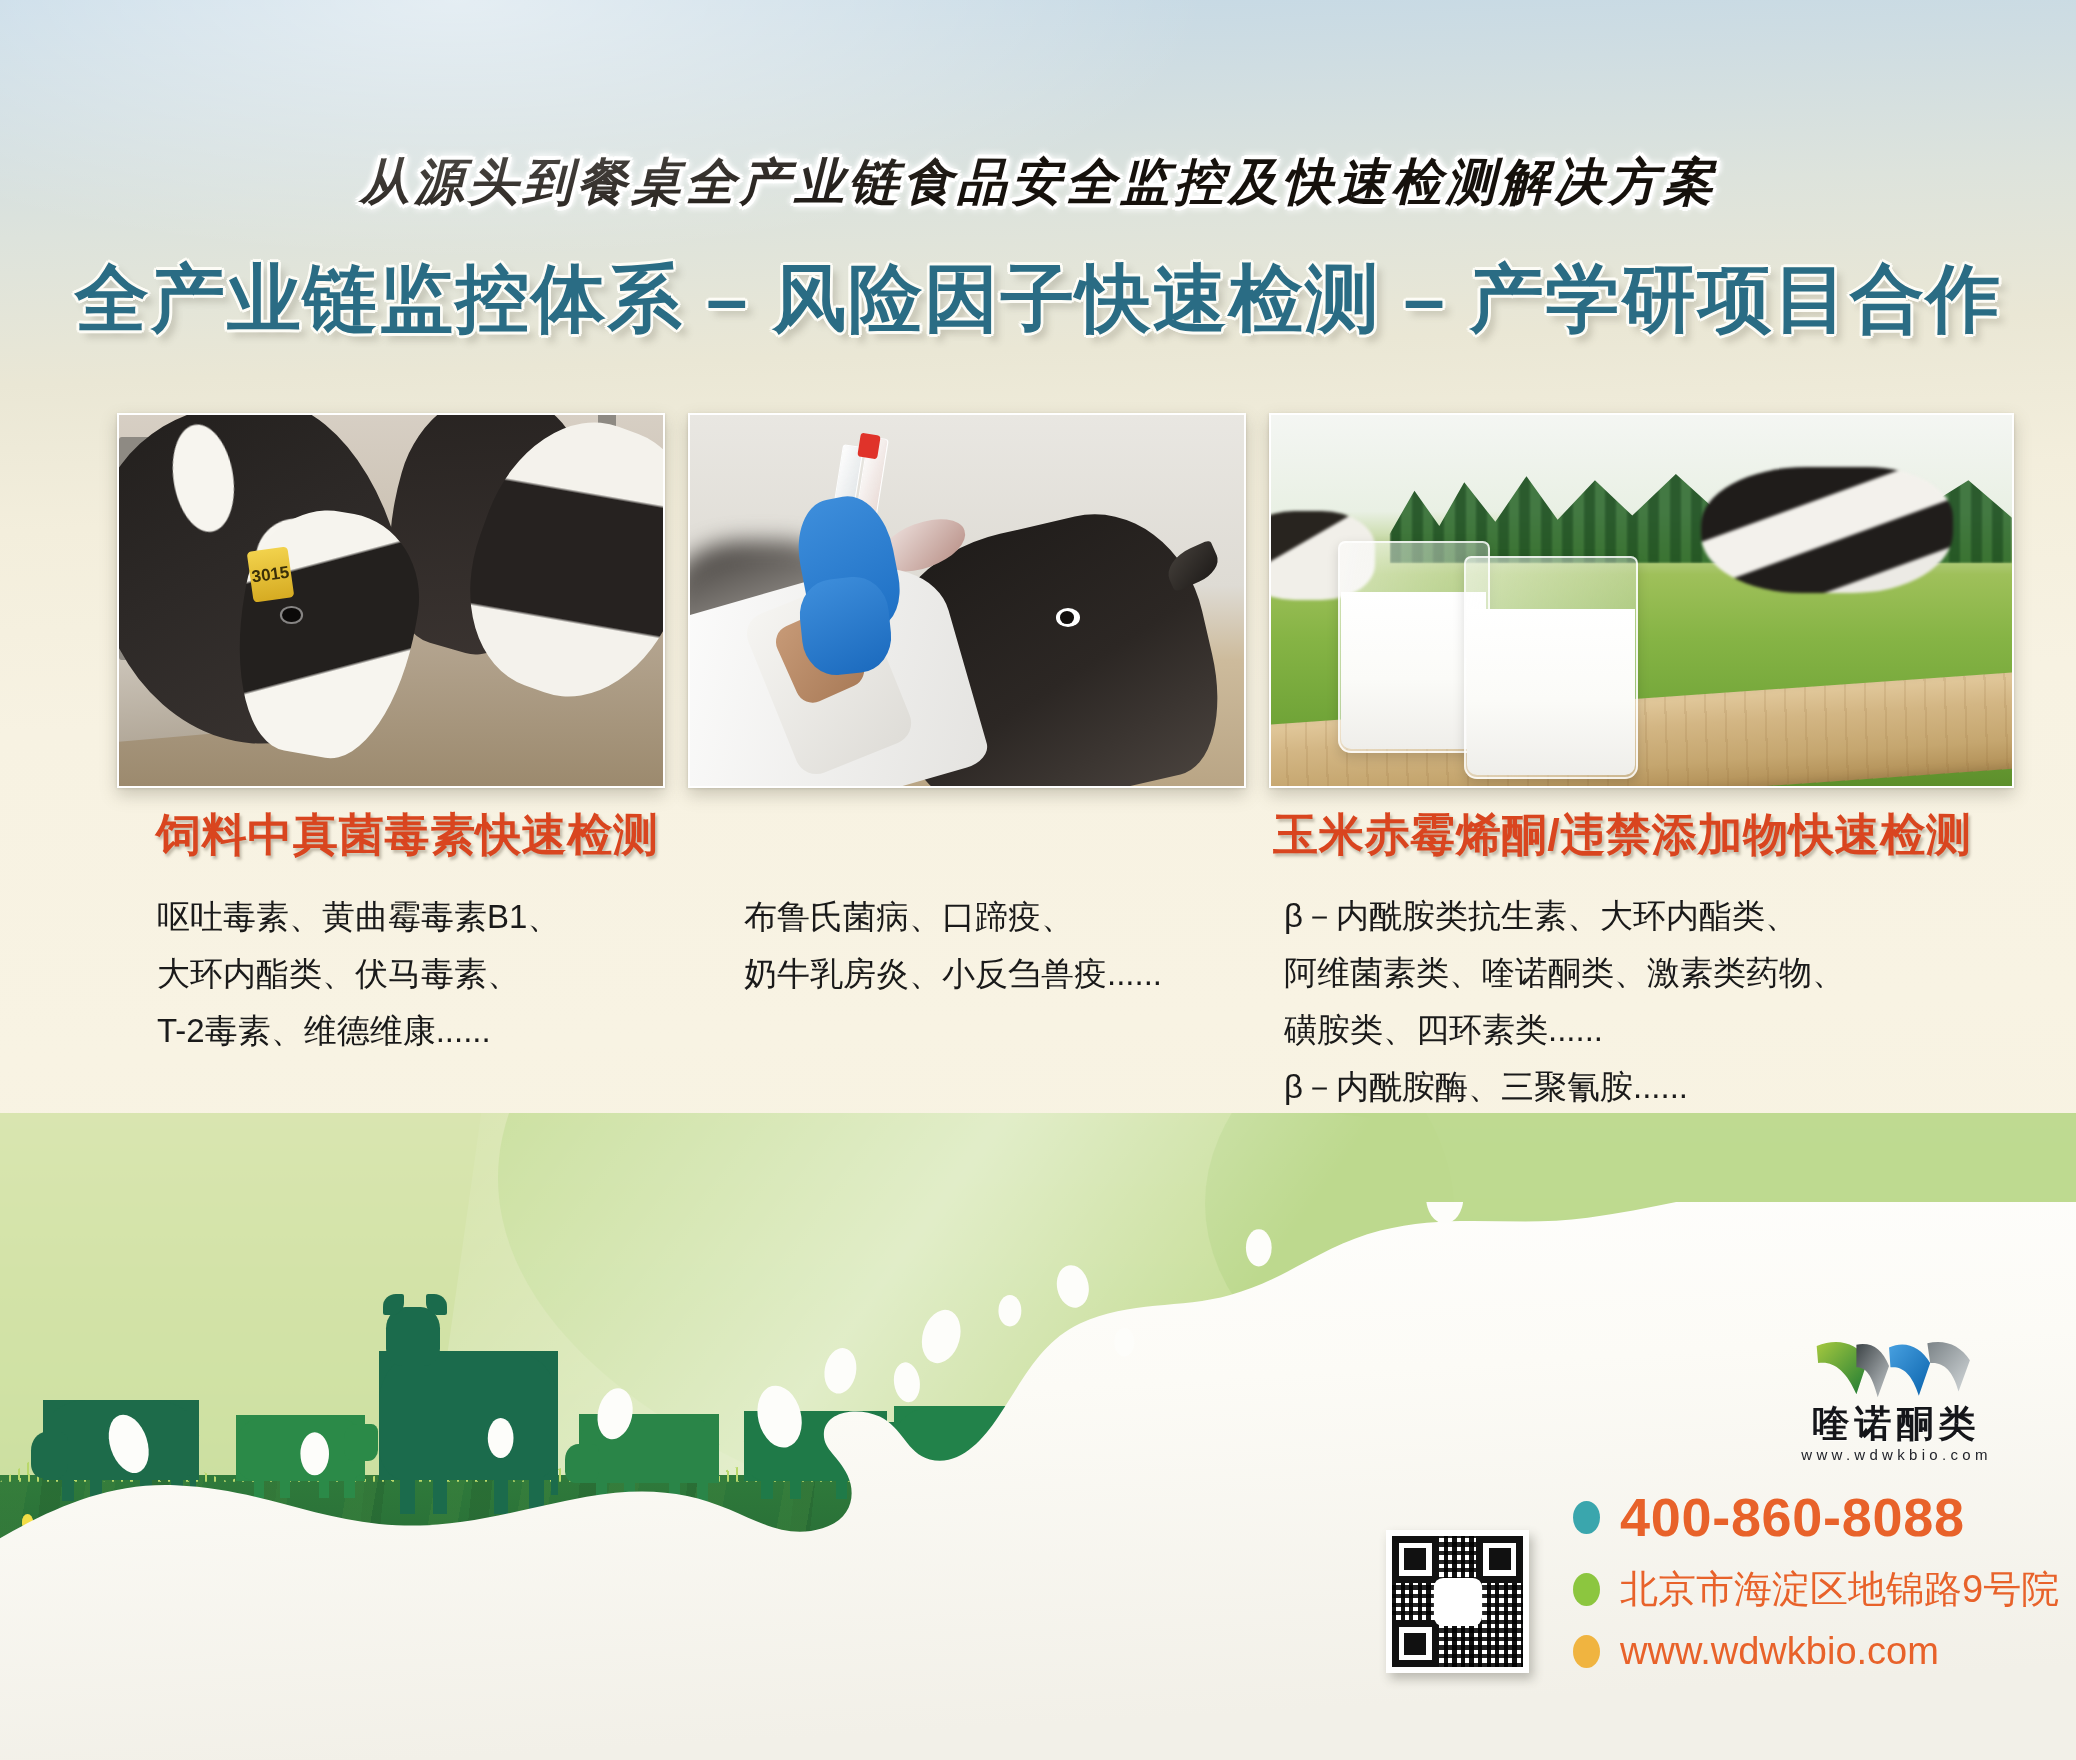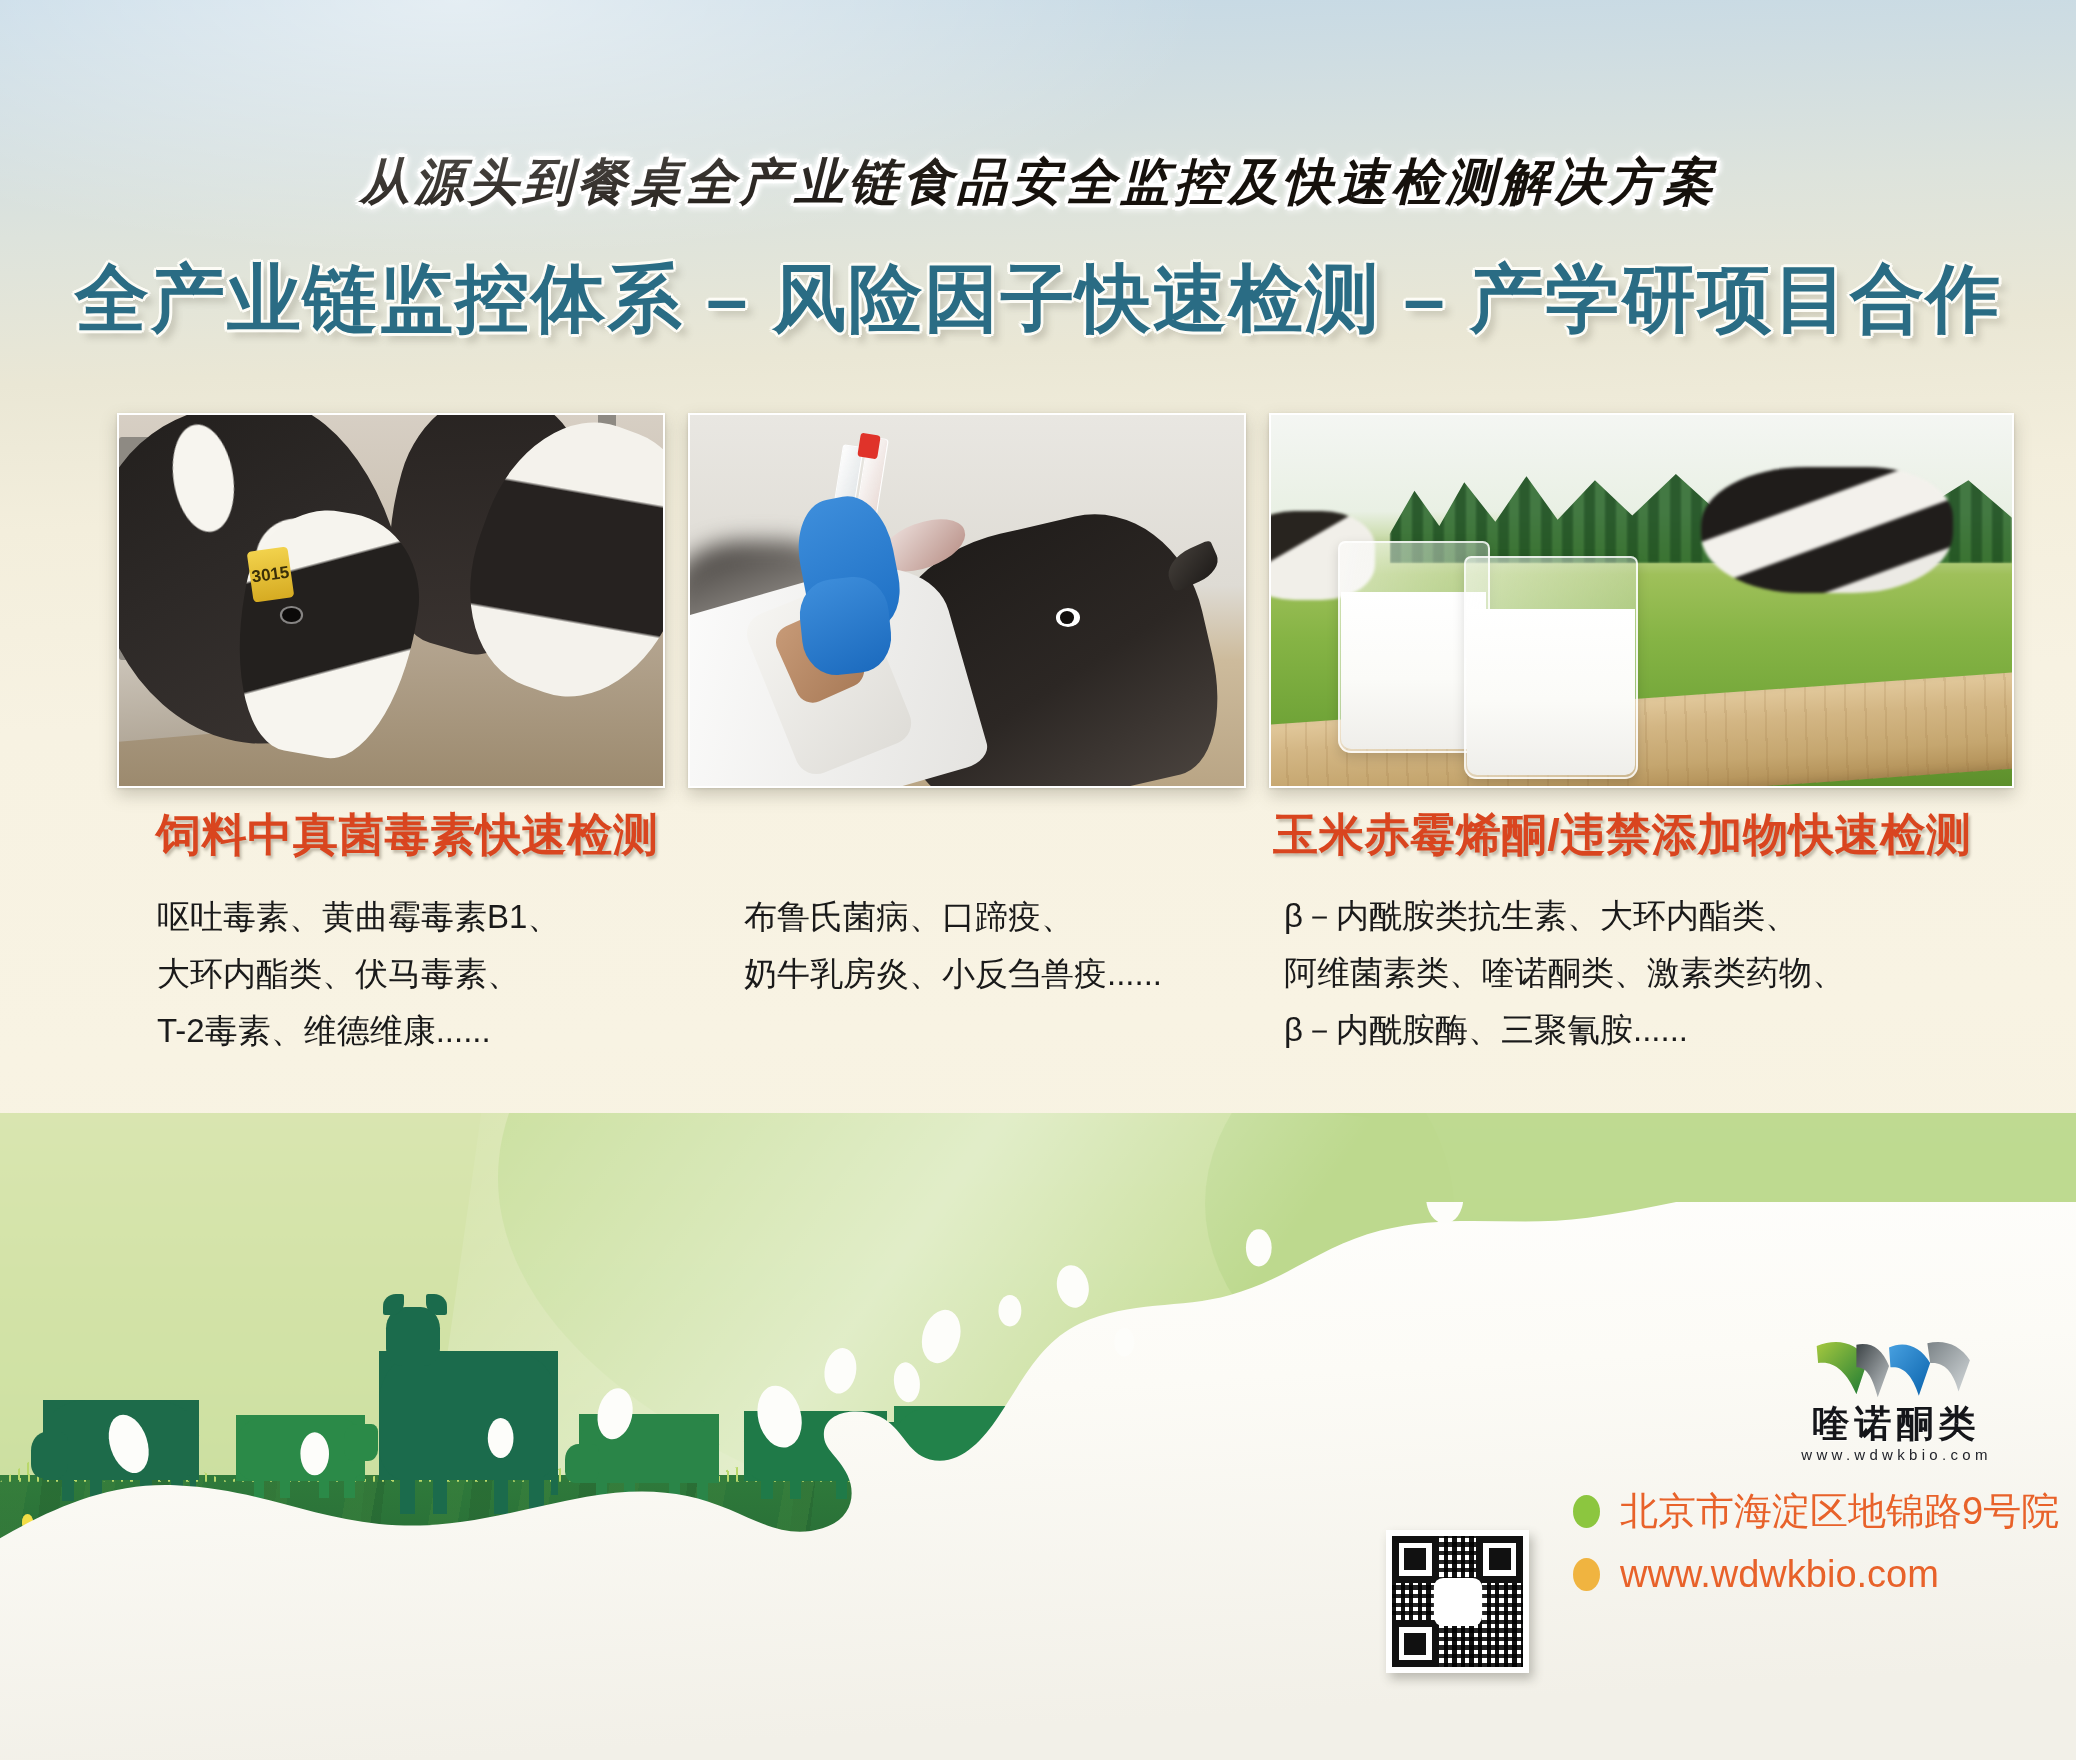--- a/index.html
+++ b/index.html
@@ -308,20 +308,21 @@
   </div>
 
   <div class="body-txt b2">
     <div>布鲁氏菌病、口蹄疫、</div>
     <div>奶牛乳房炎、小反刍兽疫......</div>
   </div>
 
   <div class="body-txt b3">
     <div>β－内酰胺类抗生素、大环内酯类、</div>
     <div>阿维菌素类、喹诺酮类、激素类药物、</div>
+    <div>磺胺类、四环素类......</div>
     <div>β－内酰胺酶、三聚氰胺......</div>
   </div>
 
   <div class="landscape">
     <div class="hills"></div>
     <div class="hill h1"></div>
     <div class="hill h2"></div>
     <div class="hill h3"></div>
     <div class="sunray"></div>
 
@@ -511,20 +512,24 @@
         </div>
       <div class="qr-eye" style="left:0;bottom:0;">
           <i></i>
         </div>
       <div class="qr-logo"></div>
     </div>
   </div>
 
   <div class="contact">
     <div class="crow">
+      <span class="cdot teal"></span>
+      <span class="ctext phone">400-860-8088</span>
+    </div>
+    <div class="crow">
       <span class="cdot green"></span>
       <span class="ctext addr">北京市海淀区地锦路9号院</span>
     </div>
     <div class="crow">
       <span class="cdot amber"></span>
       <span class="ctext web">www.wdwkbio.com</span>
     </div>
   </div>
 
 </div>

